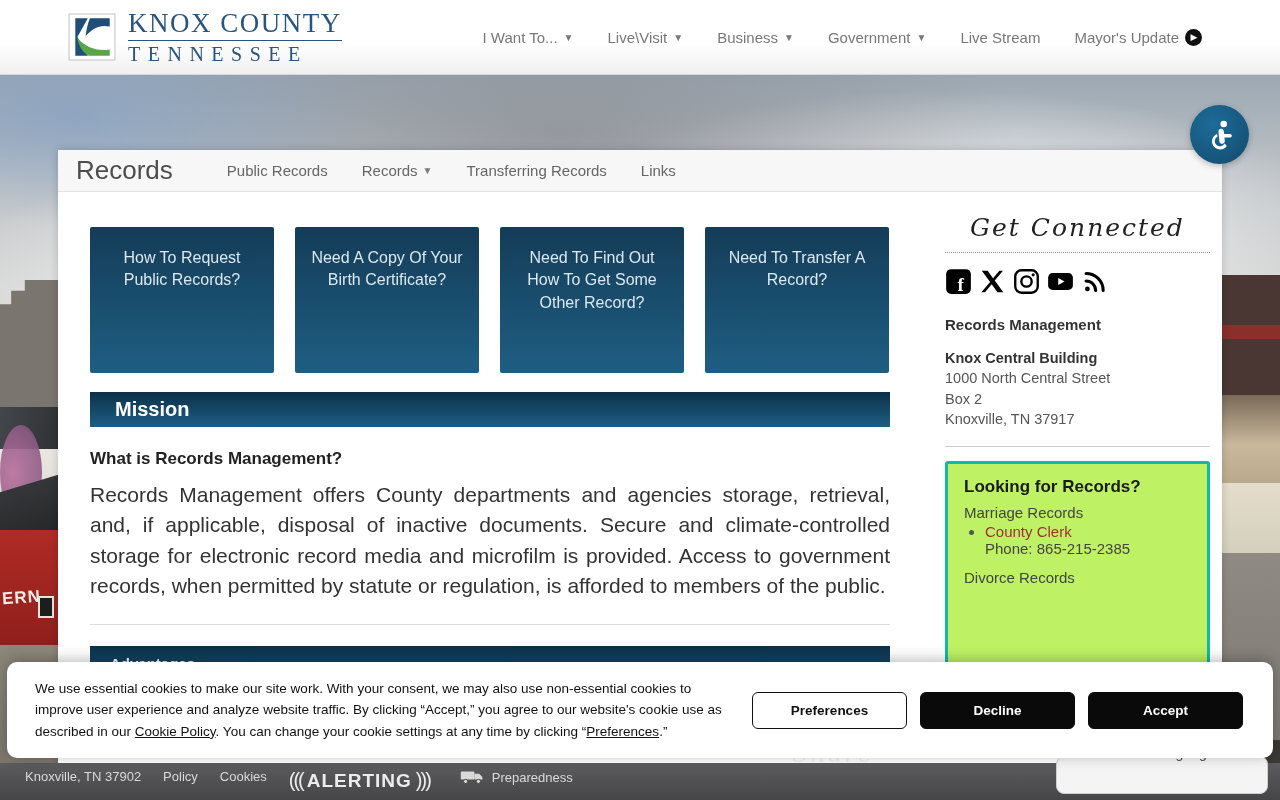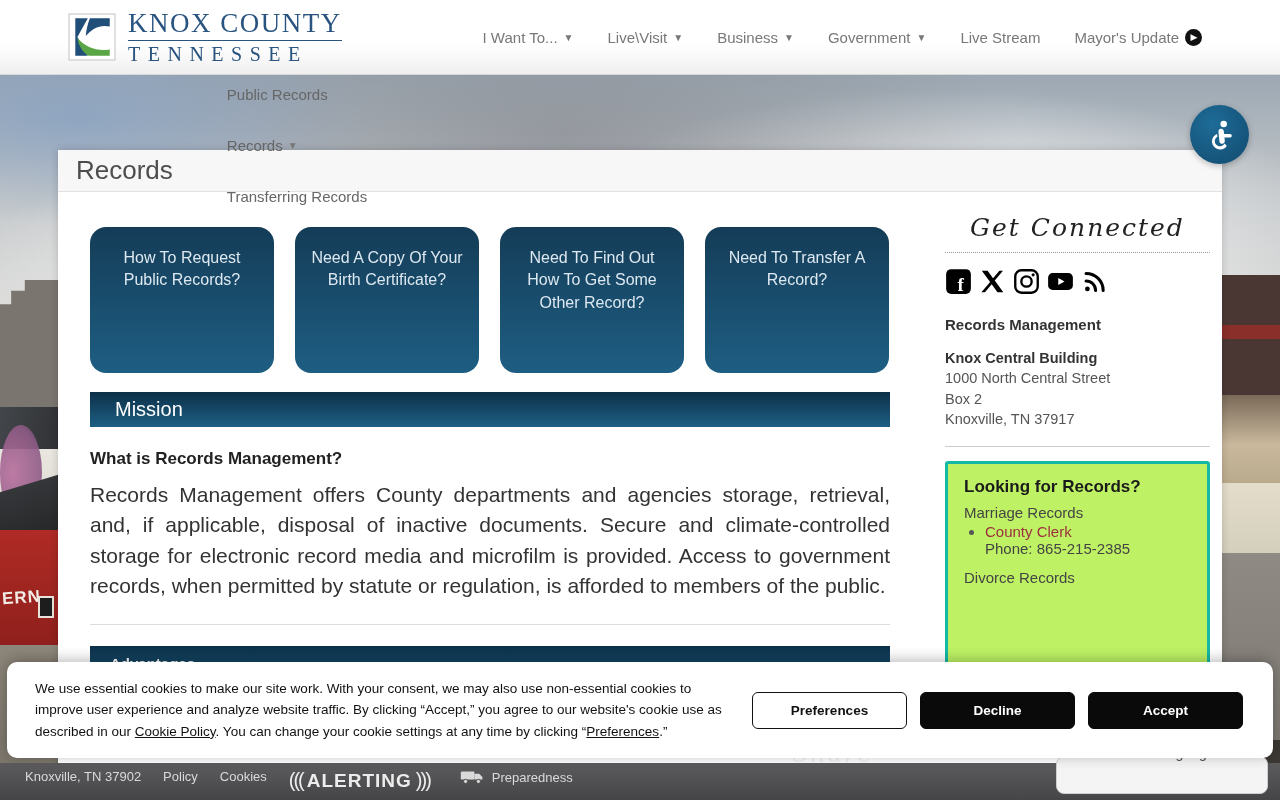--- a/index.html
+++ b/index.html
@@ -50,31 +50,31 @@
   
   .a11y-btn { position:absolute; left:1190px; top:105px; width:59px; height:59px; border-radius:50%;
     background:radial-gradient(circle at 38% 32%, #1d6c98, #124a6e); z-index:5; display:flex; align-items:center; justify-content:center;
     box-shadow:0 2px 6px rgba(0,0,0,.25); cursor:pointer; }
 
   
   .panel { position:absolute; left:58px; top:150px; width:1164px; height:650px; background:#fff; z-index:1;
     box-shadow:0 0 8px rgba(0,0,0,.18); }
   .panel-header { height:42px; background:#f7f7f7; border-bottom:1px solid #e2e2e2; display:flex; align-items:center;gap:16px; }
   .panel-title { font-size:26px; color:#4d4d4d; margin-left:18px; margin-right:38px; }
-  .tabs { display:flex; gap:34px;flex-direction:column; }
+  .tabs { display:flex; gap:34px; }
   .tab { font-size:15px; color:#666; cursor:pointer; display:flex; align-items:center; gap:5px; }
   .panel-body { display:flex; }
   .main-col { width:800px; margin-left:32px; }
   .side-col { width:265px; margin-left:55px; }
 
   .cards-row { margin-top:35px; display:grid; grid-template-columns:repeat(4,184px); gap:21px; }
-  .cta-card { height:146px; border-radius:16px; background:linear-gradient(180deg,#143c57,#1e5e83);
+  .cta-card { height:146px; border-radius:2px; background:linear-gradient(180deg,#143c57,#1e5e83);
     color:#dde8f0; font-size:16px; line-height:1.4; text-align:center; padding:20px 12px 0; cursor:pointer; }
 
-  .banner { height:35px; background:linear-gradient(180deg,#0c3048,#1d5f84); color:#fff; display:flex; align-items:center; }
+  .banner { height:35px; background:linear-gradient(180deg,#0c3048,#1d5f84); color:#fff; display:flex; align-items:center;font-weight:bold; }
   .banner.mission { margin-top:19px; font-size:20px; padding-left:25px; }
   .banner.advantages { margin-top:21px; font-size:15px; font-weight:bold; padding-left:20px; }
   .sub-heading { margin-top:22px; font-size:17px; font-weight:bold; color:#222; }
   .body-text { margin-top:11px; font-size:21px; color:#333; line-height:1.45; text-align:justify; }
   .rule { margin-top:22px; border:0; border-top:1px solid #ddd; }
 
   
   .get-connected { margin-top:21px; text-align:center; font-family:"DejaVu Serif", serif; font-style:italic;
     font-size:25px; color:#222; letter-spacing:2px; padding-bottom:10px; border-bottom:1px dotted #999; }
   .social-row { margin-top:15px; display:flex; gap:7px; align-items:center; }

